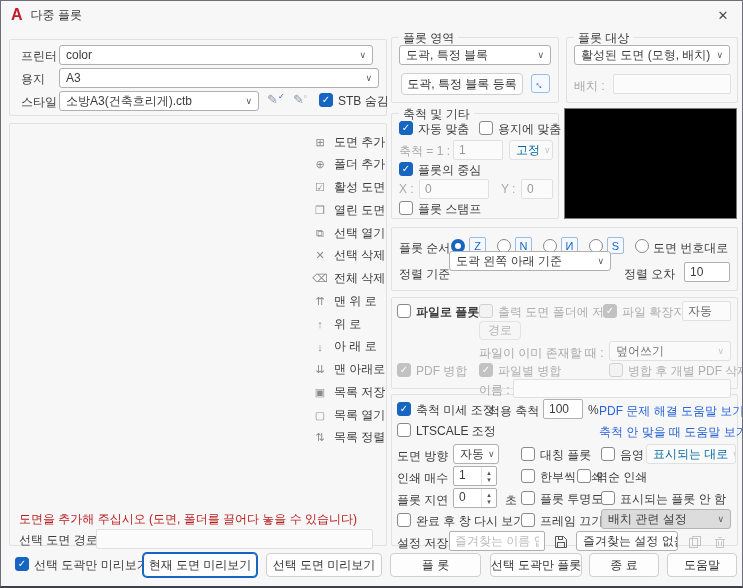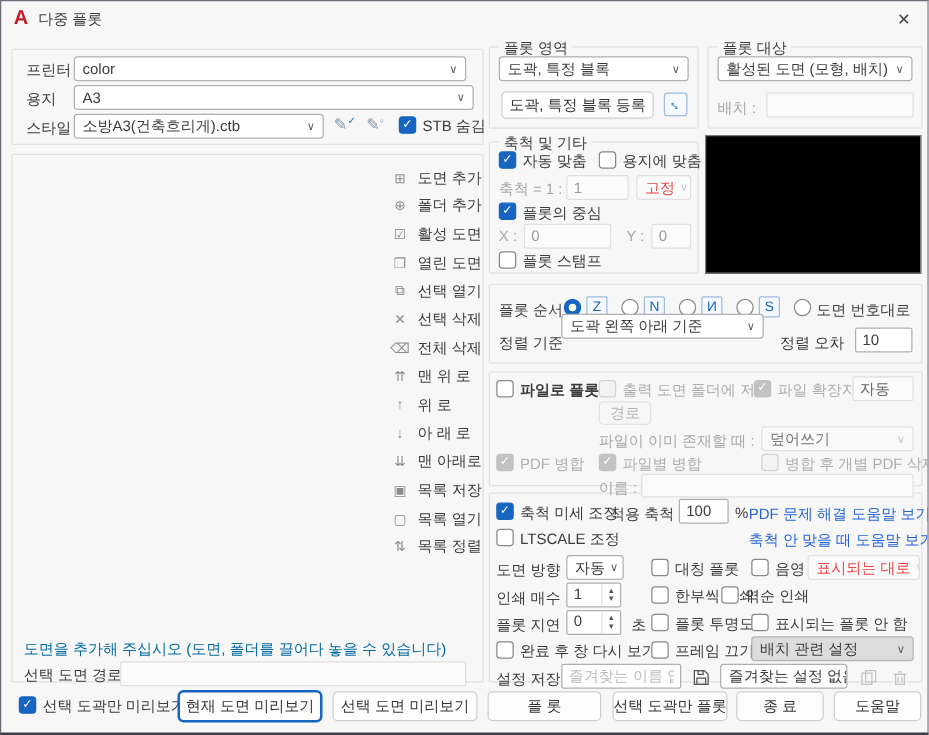--- a/index.html
+++ b/index.html
@@ -17,21 +17,21 @@
   .group{position:absolute;border:1px solid #e1e1e1;border-radius:2px;background:transparent}
   .legend{position:absolute;top:-8px;left:7px;background:#f7f7f7;padding:0 4px;white-space:nowrap;color:#3c3c3c}
 
   .lbl{position:absolute;white-space:nowrap}
   .lbl.dis{color:#a8a8a8}
   .b{font-weight:bold}
 
   
   .combo{position:absolute;height:20px;background:#fff;border:1px solid #b0b0b0;border-radius:3px;display:flex;align-items:center;padding:0 6px;gap:4px;white-space:nowrap;overflow:hidden}
   .combo::after{content:"∨";font-size:9px;color:#5a5a5a;margin-left:auto}
-  .combo.dis{background:#fafafa;border-color:#e0e0e0;color:#ef4444}
+  .combo.dis{background:#fafafa;border-color:#e0e0e0;color:#0369a1}
   .combo.dis::after{color:#c6c6c6}
   .combo.gray{background:#dcdcdc;border-color:#b4b4b4}
 
   
   .inp{position:absolute;height:20px;background:#fff;border:1px solid #b0b0b0;border-radius:2px;line-height:18px;padding:0 5px;white-space:nowrap;overflow:hidden}
   .inp.dis{background:#fbfbfb;border-color:#e0e0e0;color:#9a9a9a}
   input.inp{font:inherit;color:#3c3c3c}
   input.inp::placeholder{color:#bdbdbd}
   input.inp:disabled{background:#fbfbfb;border-color:#e0e0e0}
 
@@ -46,21 +46,21 @@
   .radio{width:14px;height:14px;border:1px solid #898989;border-radius:50%;background:#fff;flex:none}
   .radio.sel{border:4px solid #1665c0}
 
   
   .btn{position:absolute;height:24px;background:#fdfdfd;border:1px solid #cfcfcf;border-radius:4px;display:flex;align-items:center;justify-content:center;white-space:nowrap;color:#333}
   .btn.sm{height:22px}
   .btn.focus{border-color:#1665c0;box-shadow:0 0 0 1px #1665c0}
   .btn.dis{color:#b5b5b5;background:#f6f6f6;border-color:#e2e2e2}
 
   .link{position:absolute;color:#2965d9;white-space:nowrap}
-  .hint{position:absolute;color:#0369a1;white-space:nowrap}
+  .hint{position:absolute;color:#b91c1c;white-space:nowrap}
 
   
   .listbox{position:absolute;background:#fff;border:1px solid #9a9a9a}
   .listhead{position:absolute;left:0;right:0;top:0;height:22px;border-bottom:1px solid #dcdcdc;display:flex;align-items:center}
   .rows{position:absolute;left:0;right:0;top:22px;bottom:0;background:repeating-linear-gradient(to bottom,#fff 0px,#fff 22px,#ededed 22px,#ededed 23px)}
   .vdiv{position:absolute;top:0;bottom:0;width:1px;background:#e4e4e4}
 
   
   .sidecol{position:absolute;display:flex;flex-direction:column;justify-content:space-between}
   .sidebtn{display:flex;align-items:center;gap:6px;height:20px;white-space:nowrap;color:#3c3c3c}

